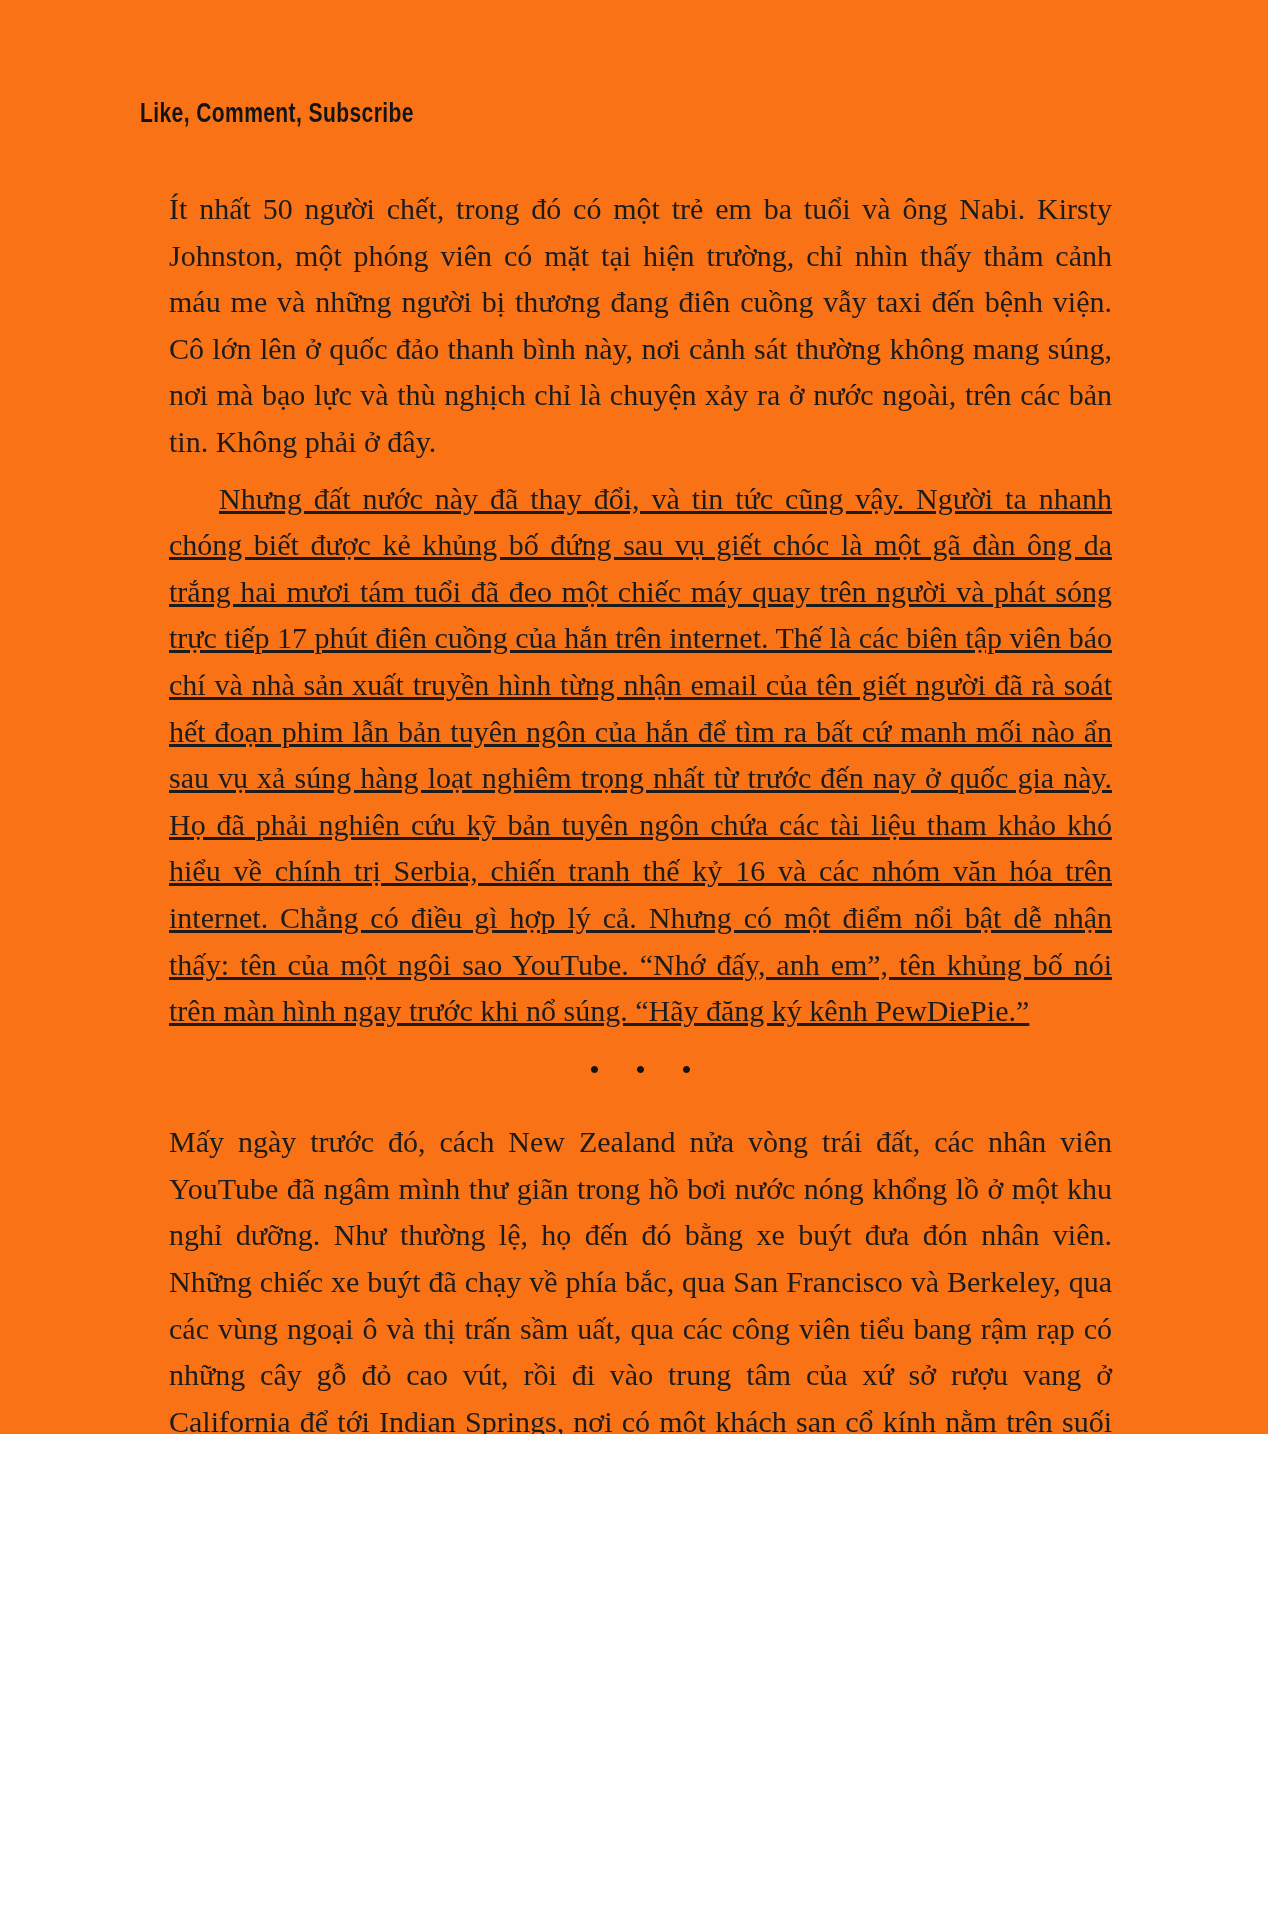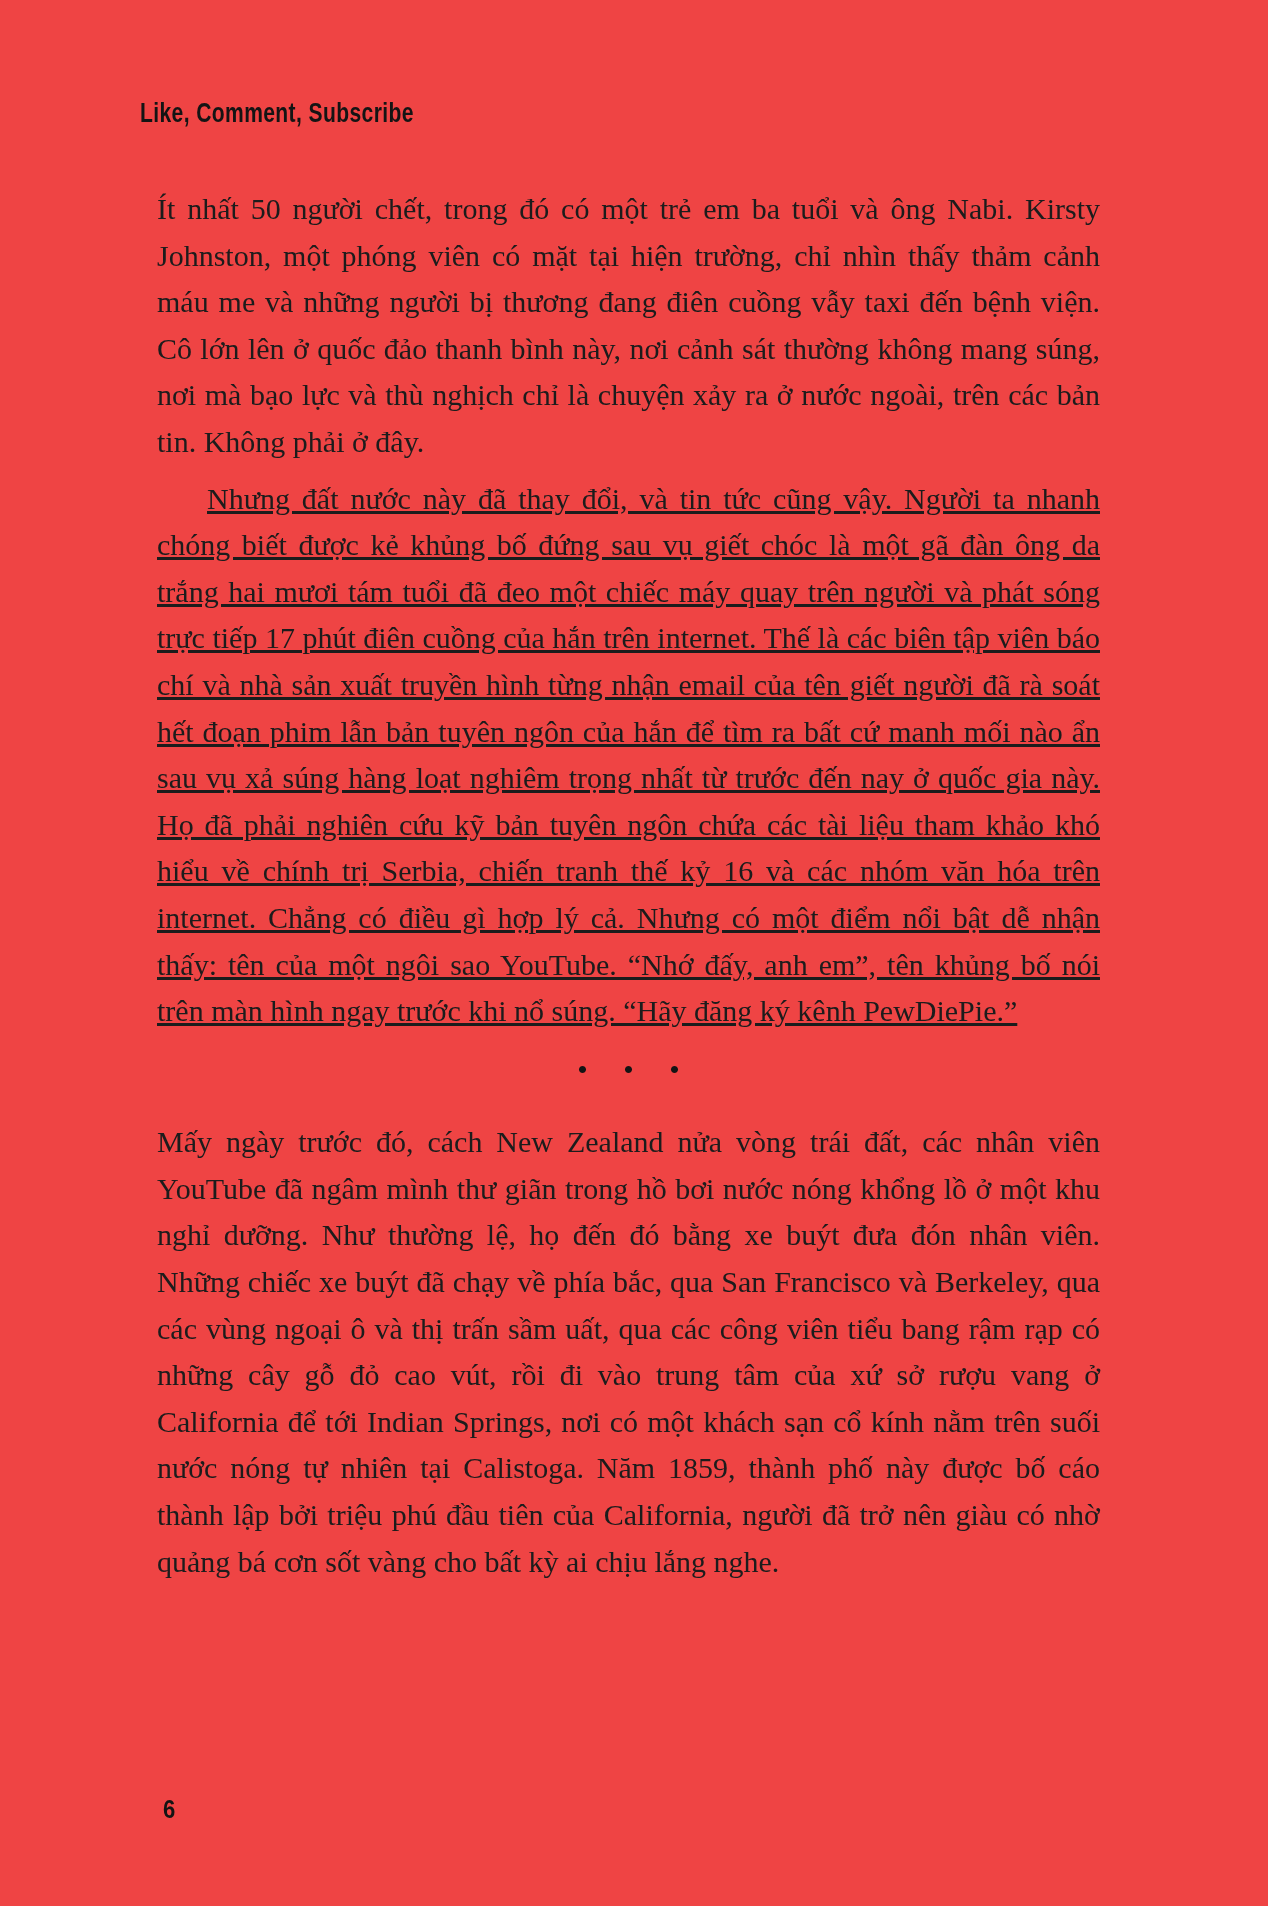--- a/index.html
+++ b/index.html
@@ -4,42 +4,42 @@
 <title>Like, Comment, Subscribe — page 6</title>
 <style>
   html, body {
     margin: 0;
     padding: 0;
     background: #ffffff;
   }
   .page {
     position: relative;
     width: 1268px;
-    height: 1906px;
-    background: #ef4444;
+    height: 1434px;
+    background: #f97316;
     overflow: hidden;
     font-family: "Liberation Serif", serif;
   }
   .running-header {
     position: absolute;
     top: 98px;
     left: 140px;
     font-family: "Liberation Sans", sans-serif;
     font-weight: 700;
     font-size: 27px;
     letter-spacing: 0.5px;
     color: #141414;
     transform: scaleX(0.78);
     transform-origin: left top;
     white-space: nowrap;
   }
   .text-block {
     position: absolute;
     top: 186px;
-    left: 157px;
+    left: 169px;
     width: 943px;
     font-size: 30px;
     line-height: 46.6px;
     text-align: justify;
     color: #1c1c1c;
   }
   .para {
     margin: 0 0 10px 0;
     padding: 0;
   }

